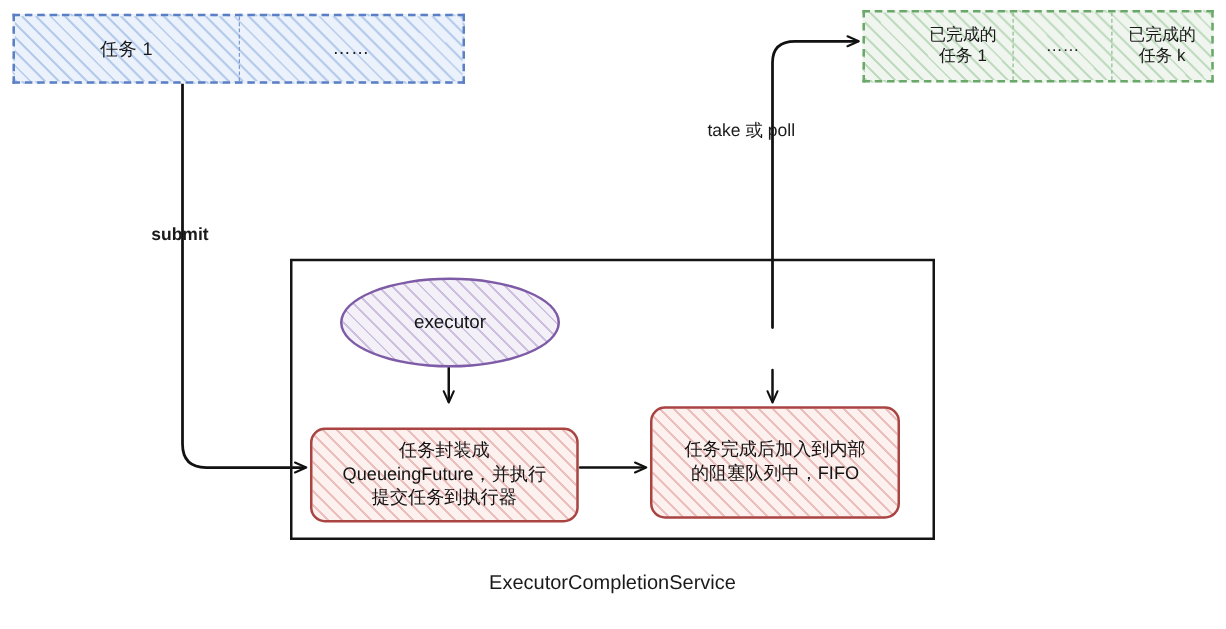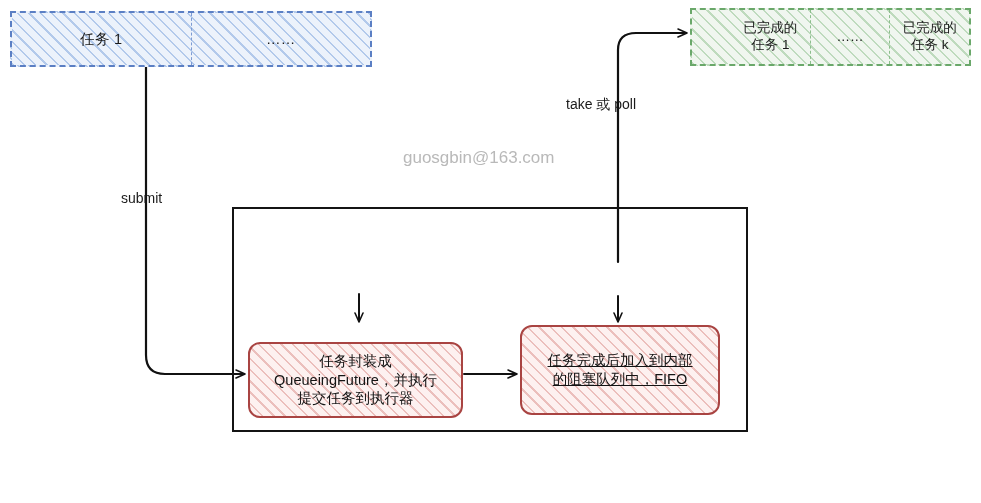--- a/index.html
+++ b/index.html
@@ -127,21 +127,21 @@
   }
   #queueing-future-box { left: 248px; top: 342px; width: 215px; height: 76px; }
   #blocking-queue-box  { left: 520px; top: 325px; width: 200px; height: 90px; }
 
   
   .edge-label {
     font-size: 14px;
     color: #1a1a1a;
     white-space: nowrap;
   }
-  #submit-label { left: 121px; top: 190px; }
+  #submit-label { left: 121px; top: 179px; font-weight: bold; }
   #take-poll-label { left: 566px; top: 96px; }
 
   
   #watermark {
     left: 403px; top: 148px;
     font-size: 17px;
     color: #b9b9b9;
     white-space: nowrap;
   }
 
@@ -185,25 +185,26 @@
     <div class="cell" style="white-space: pre-line;">已完成的
 任务 1</div>
     <div class="cell">……</div>
     <div class="cell" style="white-space: pre-line;">已完成的
 任务 k</div>
   </div>
 
   <div class="abs edge-label" id="submit-label">submit</div>
   <div class="abs edge-label" id="take-poll-label">take 或 poll</div>
 
-  <div class="abs" id="watermark">guosgbin@163.com</div>
 
   <div class="abs" id="service-box"></div>
 
+  <div class="abs ellipse center-text" id="executor-node">executor</div>
 
   <div class="abs proc-box center-text" id="queueing-future-box" style="white-space: pre-line;">任务封装成
 QueueingFuture，并执行
 提交任务到执行器</div>
-  <div class="abs proc-box center-text" id="blocking-queue-box" style="white-space: pre-line; text-decoration: underline;">任务完成后加入到内部
+  <div class="abs proc-box center-text" id="blocking-queue-box" style="white-space: pre-line;">任务完成后加入到内部
 的阻塞队列中，FIFO</div>
 
+  <div class="abs" id="service-label">ExecutorCompletionService</div>
 
 </div>
 
 </body></html>

